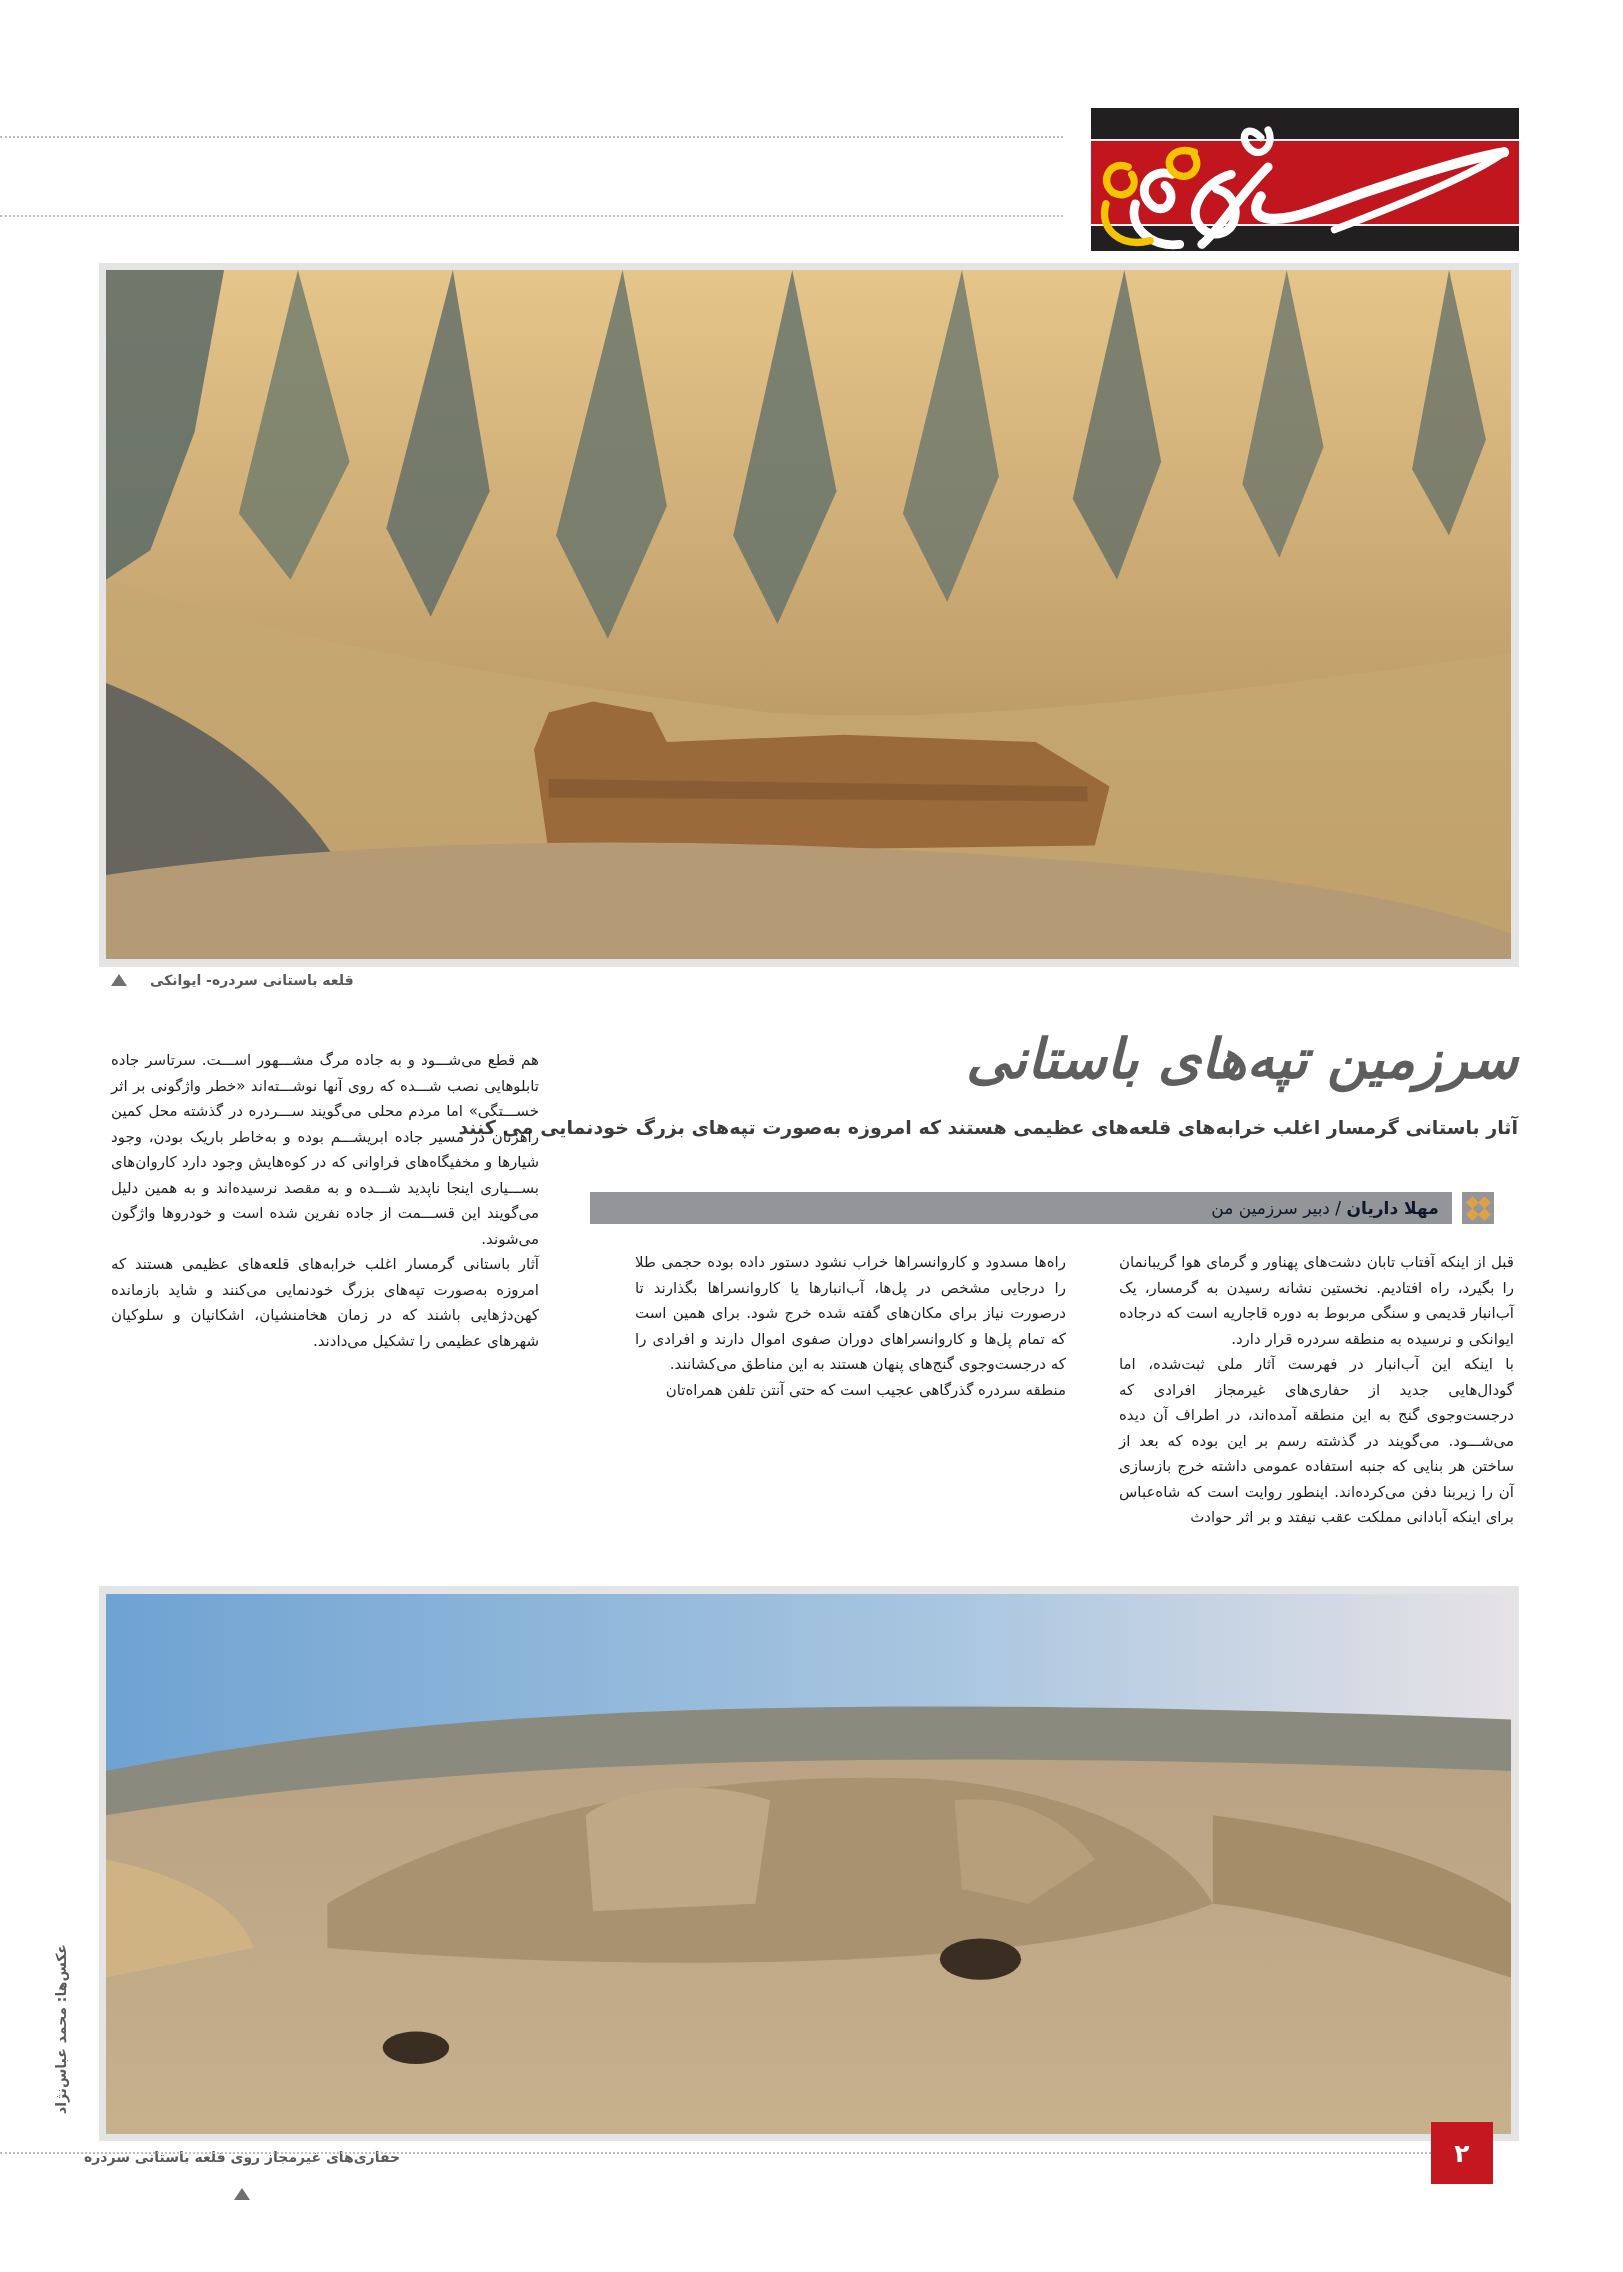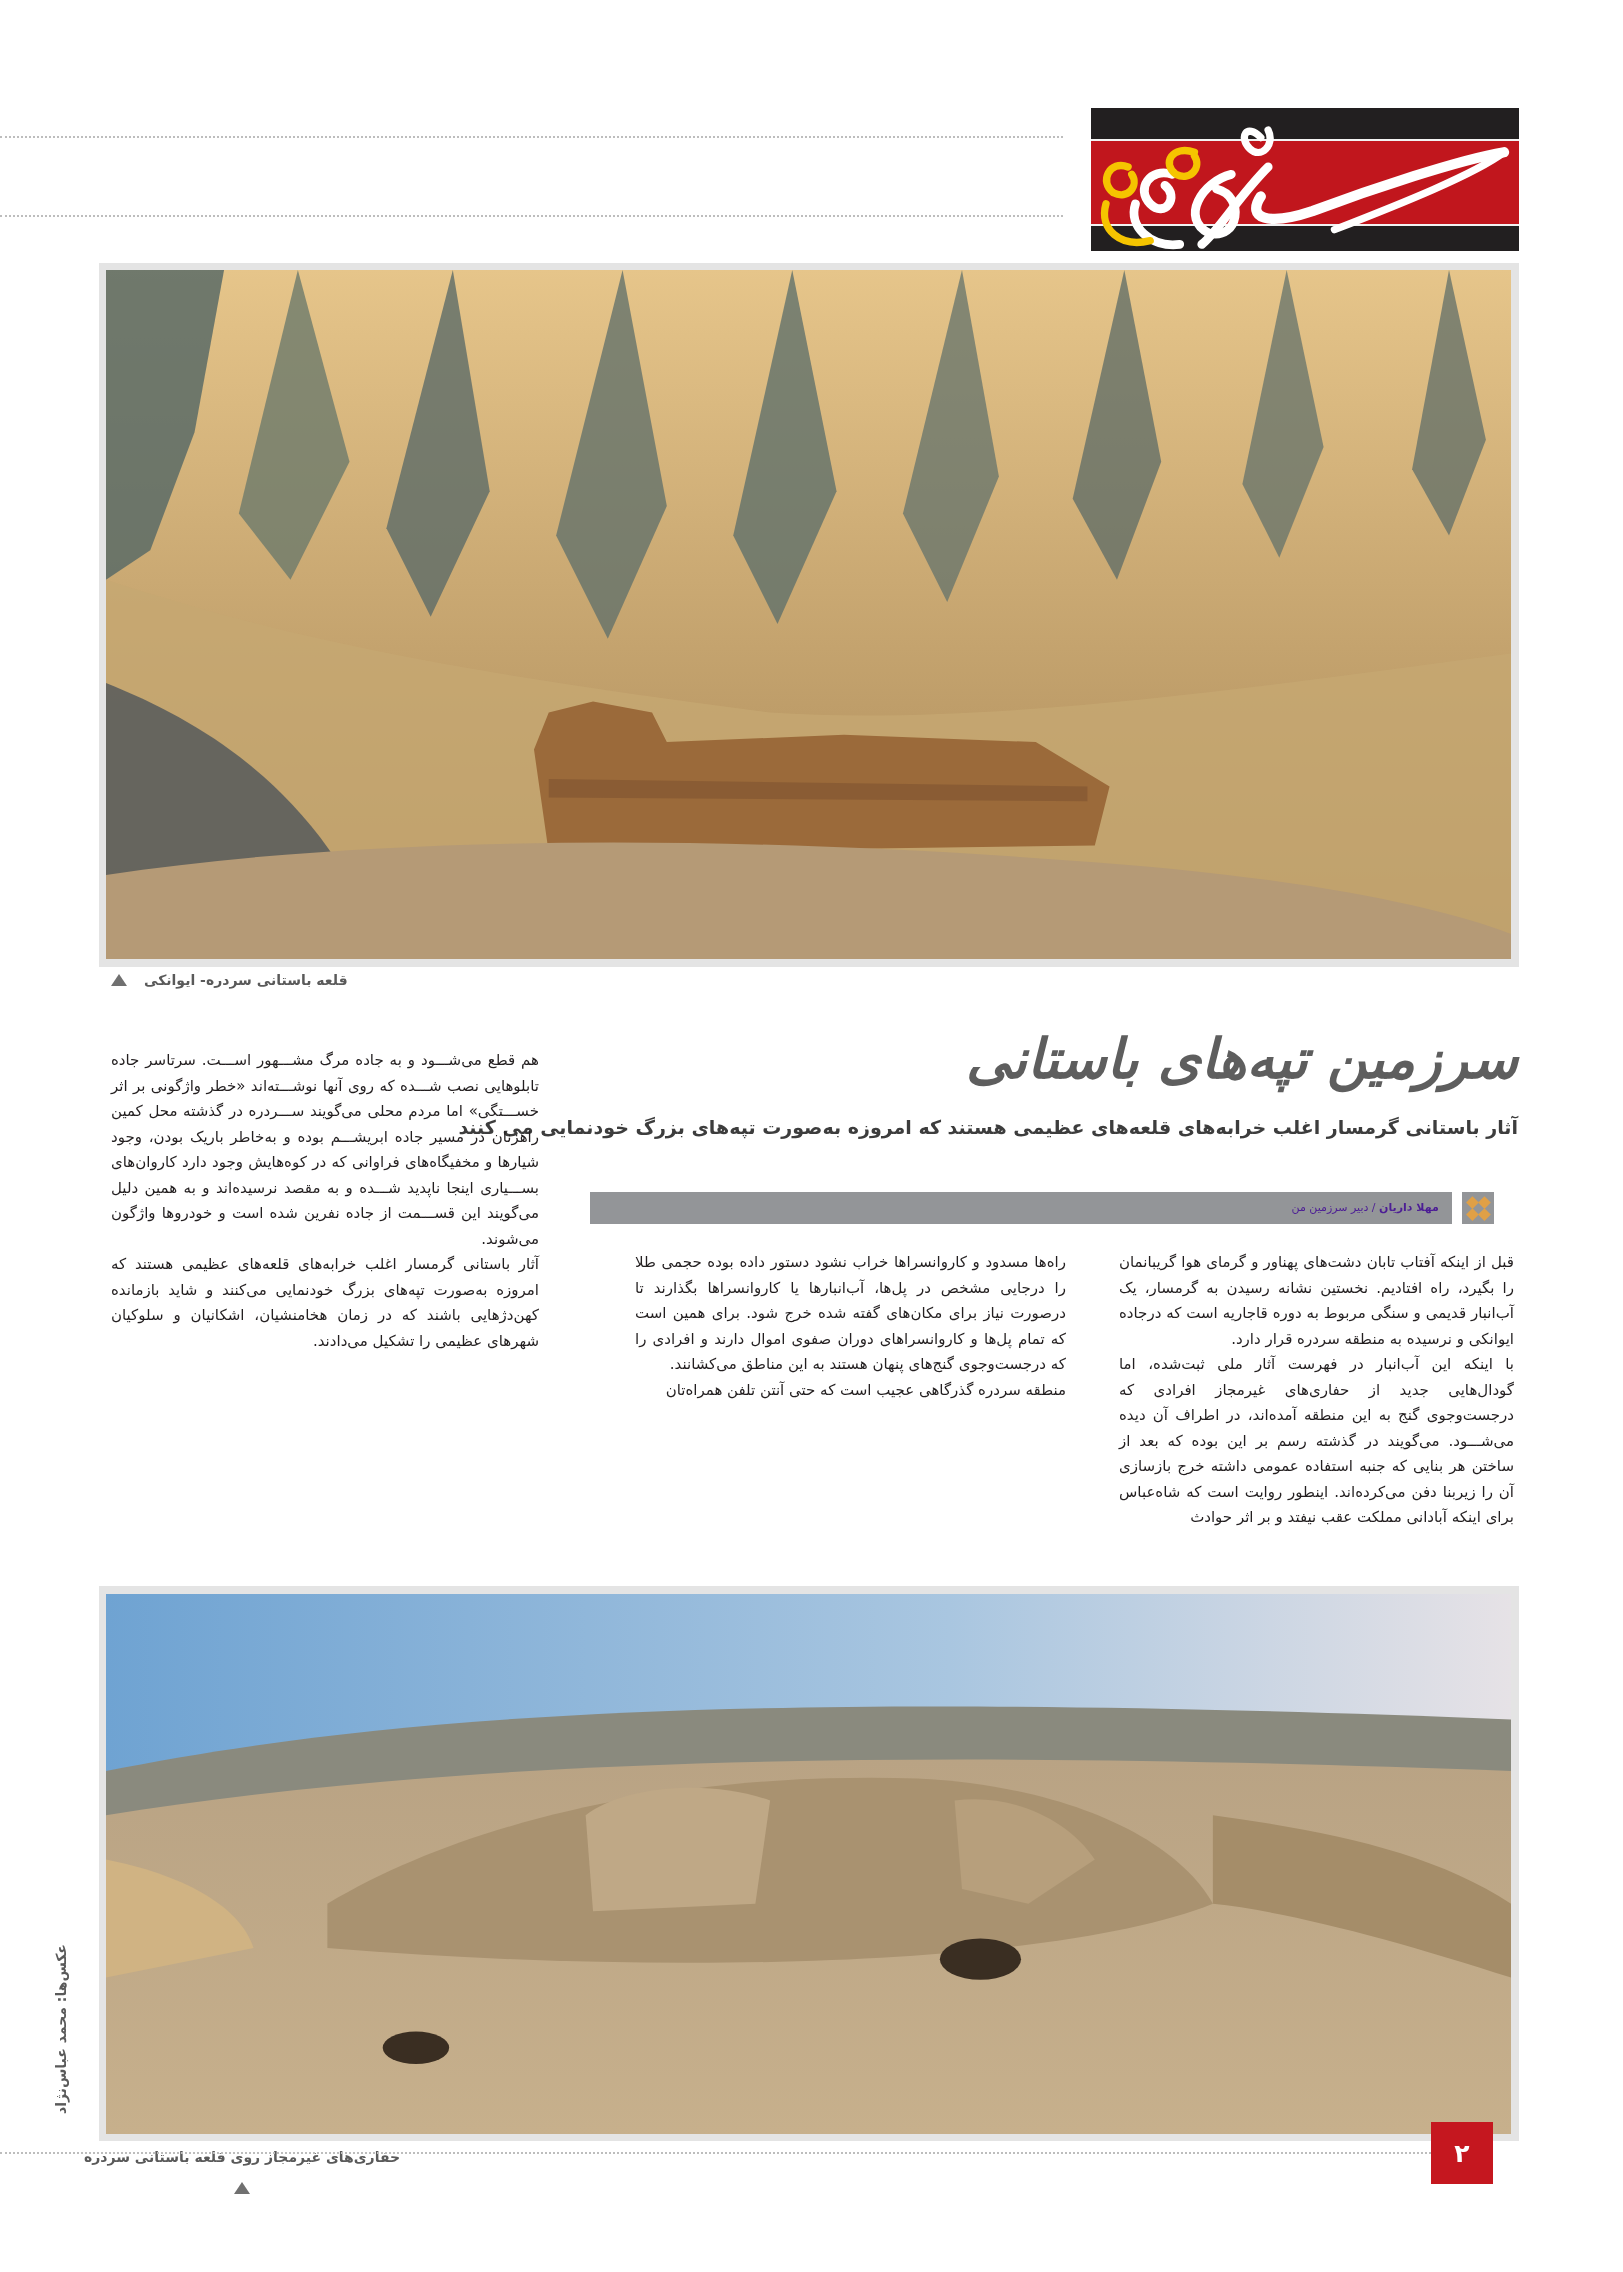--- a/index.html
+++ b/index.html
@@ -5,25 +5,25 @@
   html,body{margin:0;padding:0;background:#ffffff;}
   body{width:1623px;height:2273px;position:relative;overflow:hidden;font-family:"DejaVu Sans",sans-serif;color:#2a2a2a;}
   .dotted-rule{position:absolute;height:0;border-top:2.2px dotted #bdbdbd;}
   
   .logo{position:absolute;left:1091px;top:108px;width:428px;height:143px;background:#221f20;overflow:hidden;}
   .logo .band{position:absolute;left:0;right:0;top:31px;height:83px;background:#c1161d;border-top:2.2px solid #f2f2f2;border-bottom:2.2px solid #f2f2f2;}
   .logo svg{position:absolute;left:0;top:0;}
   
   .photo-frame{position:absolute;background:#e4e4e4;}
   .photo{position:absolute;overflow:hidden;}
-  .caption{position:absolute;font-size:14px;color:#5a5a5a;direction:rtl;font-weight:bold;display:flex;align-items:center;gap:17px;}
+  .caption{position:absolute;font-size:14px;color:#5a5a5a;direction:rtl;font-weight:bold;display:flex;align-items:center;gap:23px;}
   .tri{width:0;height:0;border-left:8px solid transparent;border-right:8px solid transparent;border-bottom:12.5px solid #707070;display:inline-block;}
   .title{position:absolute;right:105px;top:1027px;font-size:55px;font-weight:bold;color:#5e5e5e;direction:rtl;letter-spacing:-0.7px;font-style:italic;}
   .subtitle{position:absolute;right:105px;top:1116px;font-size:19px;font-weight:bold;color:#3d3d3d;direction:rtl;white-space:nowrap;}
-  .byline{position:absolute;left:590px;top:1192px;width:862px;height:32px;background:#939598;direction:rtl;color:#4c1d95;font-size:11px;line-height:32px;padding-right:13.3px;box-sizing:border-box;}
+  .byline{position:absolute;left:590px;top:1192px;width:862px;height:32px;background:#939598;direction:rtl;color:#0f172a;font-size:17px;line-height:32px;padding-right:13.3px;box-sizing:border-box;}
   .byline b{font-weight:bold;}
   .byline-icon{position:absolute;left:1462px;top:1192px;width:32px;height:32px;background:#939598;}
   .byline-icon i{position:absolute;width:8.9px;height:8.9px;background:#e0a046;transform:rotate(45deg);}
   .col{position:absolute;direction:rtl;text-align:justify;font-size:15px;line-height:25.5px;color:#231f20;}
   .col p{margin:0;}
   .credit{position:absolute;left:46px;top:1933px;width:29.5px;height:192px;}
   .credit span{position:absolute;left:50%;top:50%;transform:translate(-50%,-50%) rotate(-90deg);white-space:nowrap;font-size:14px;color:#5a5a5a;font-weight:bold;direction:rtl;}
   .page-box{position:absolute;left:1431px;top:2122px;width:62px;height:62px;background:#c5171f;color:#fff;font-size:25px;font-weight:bold;display:flex;align-items:center;justify-content:center;}
 </style>
 </head>

